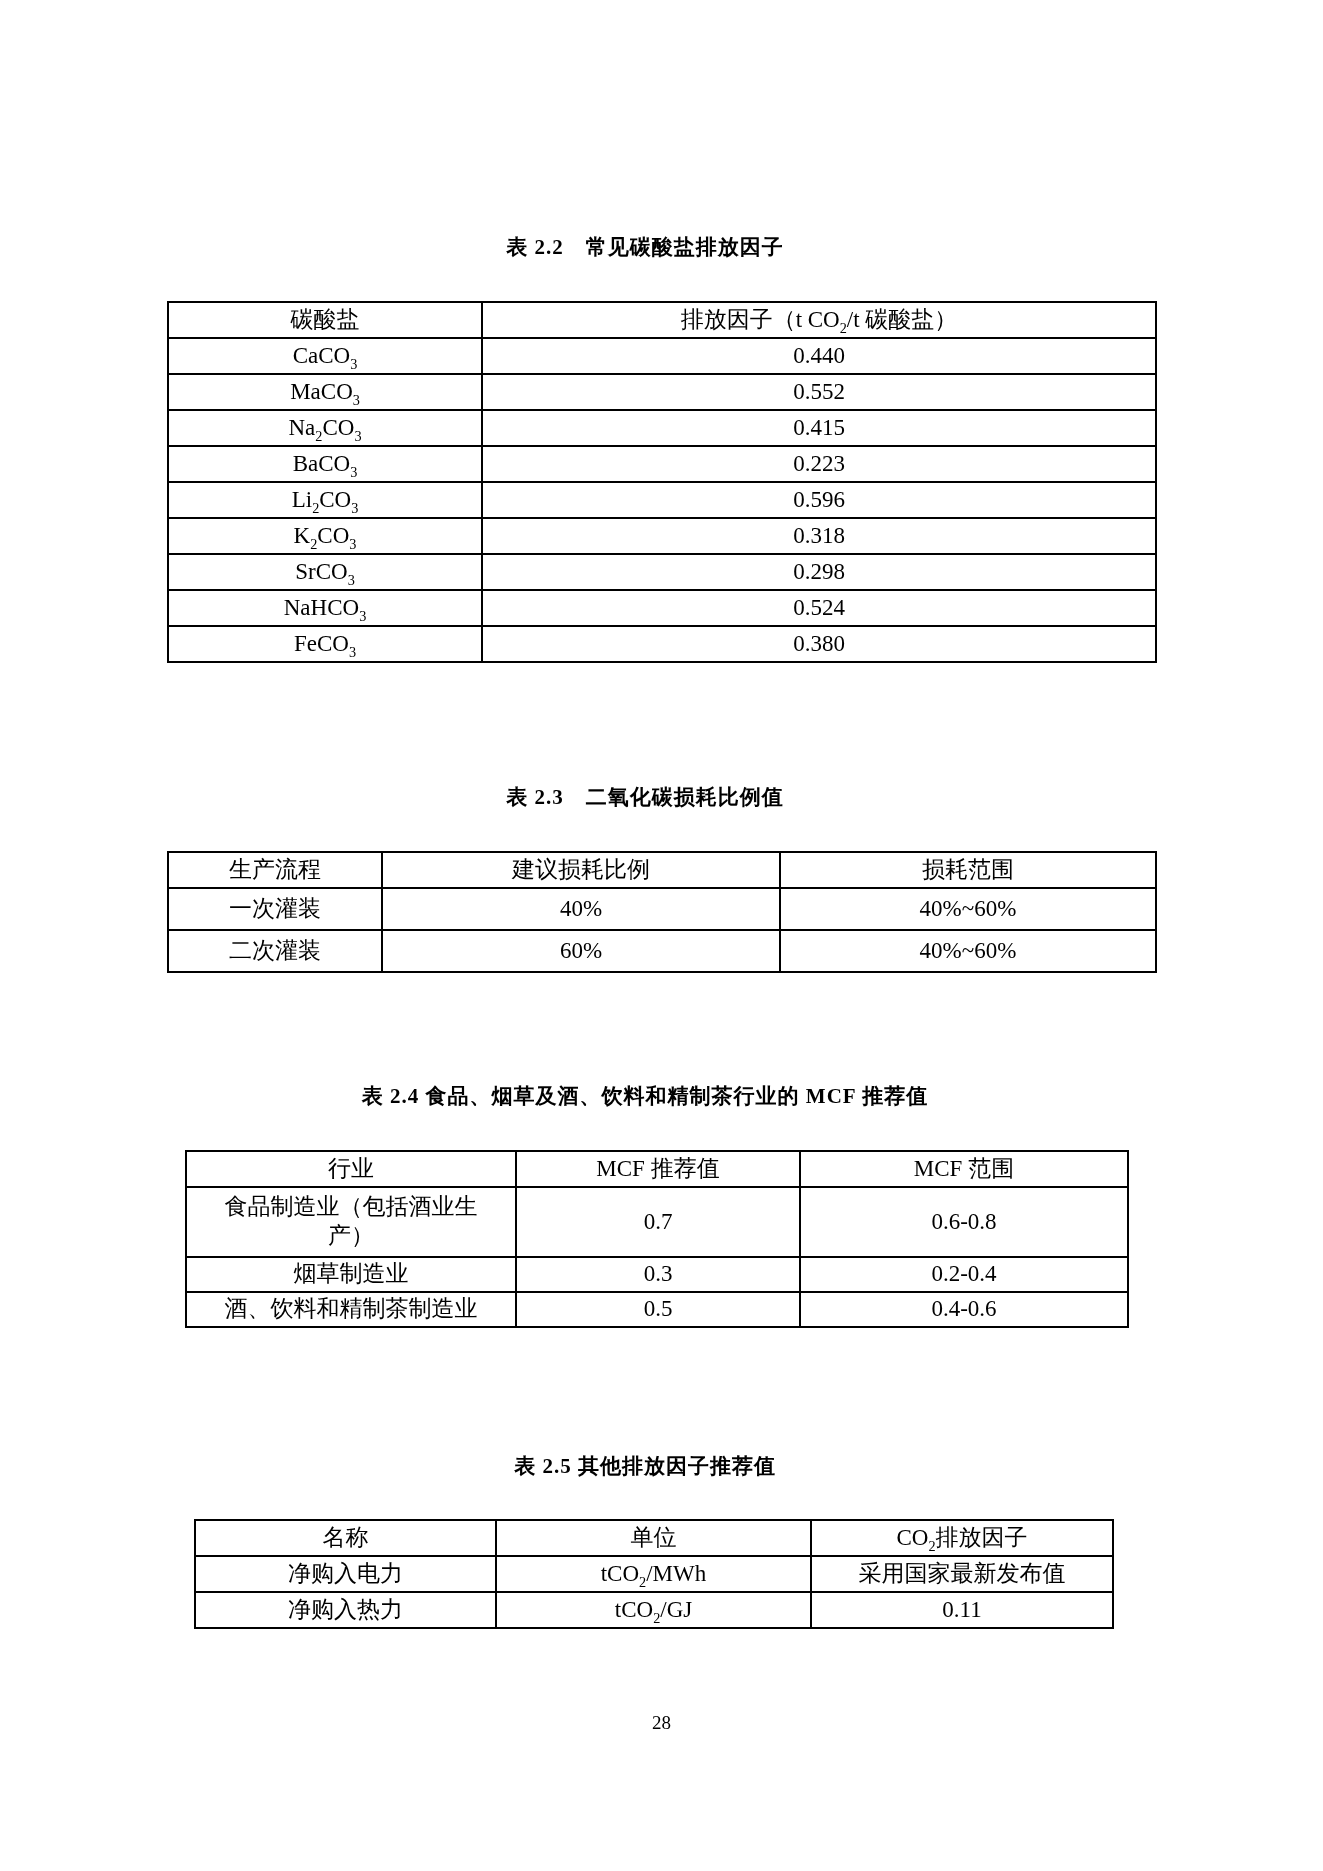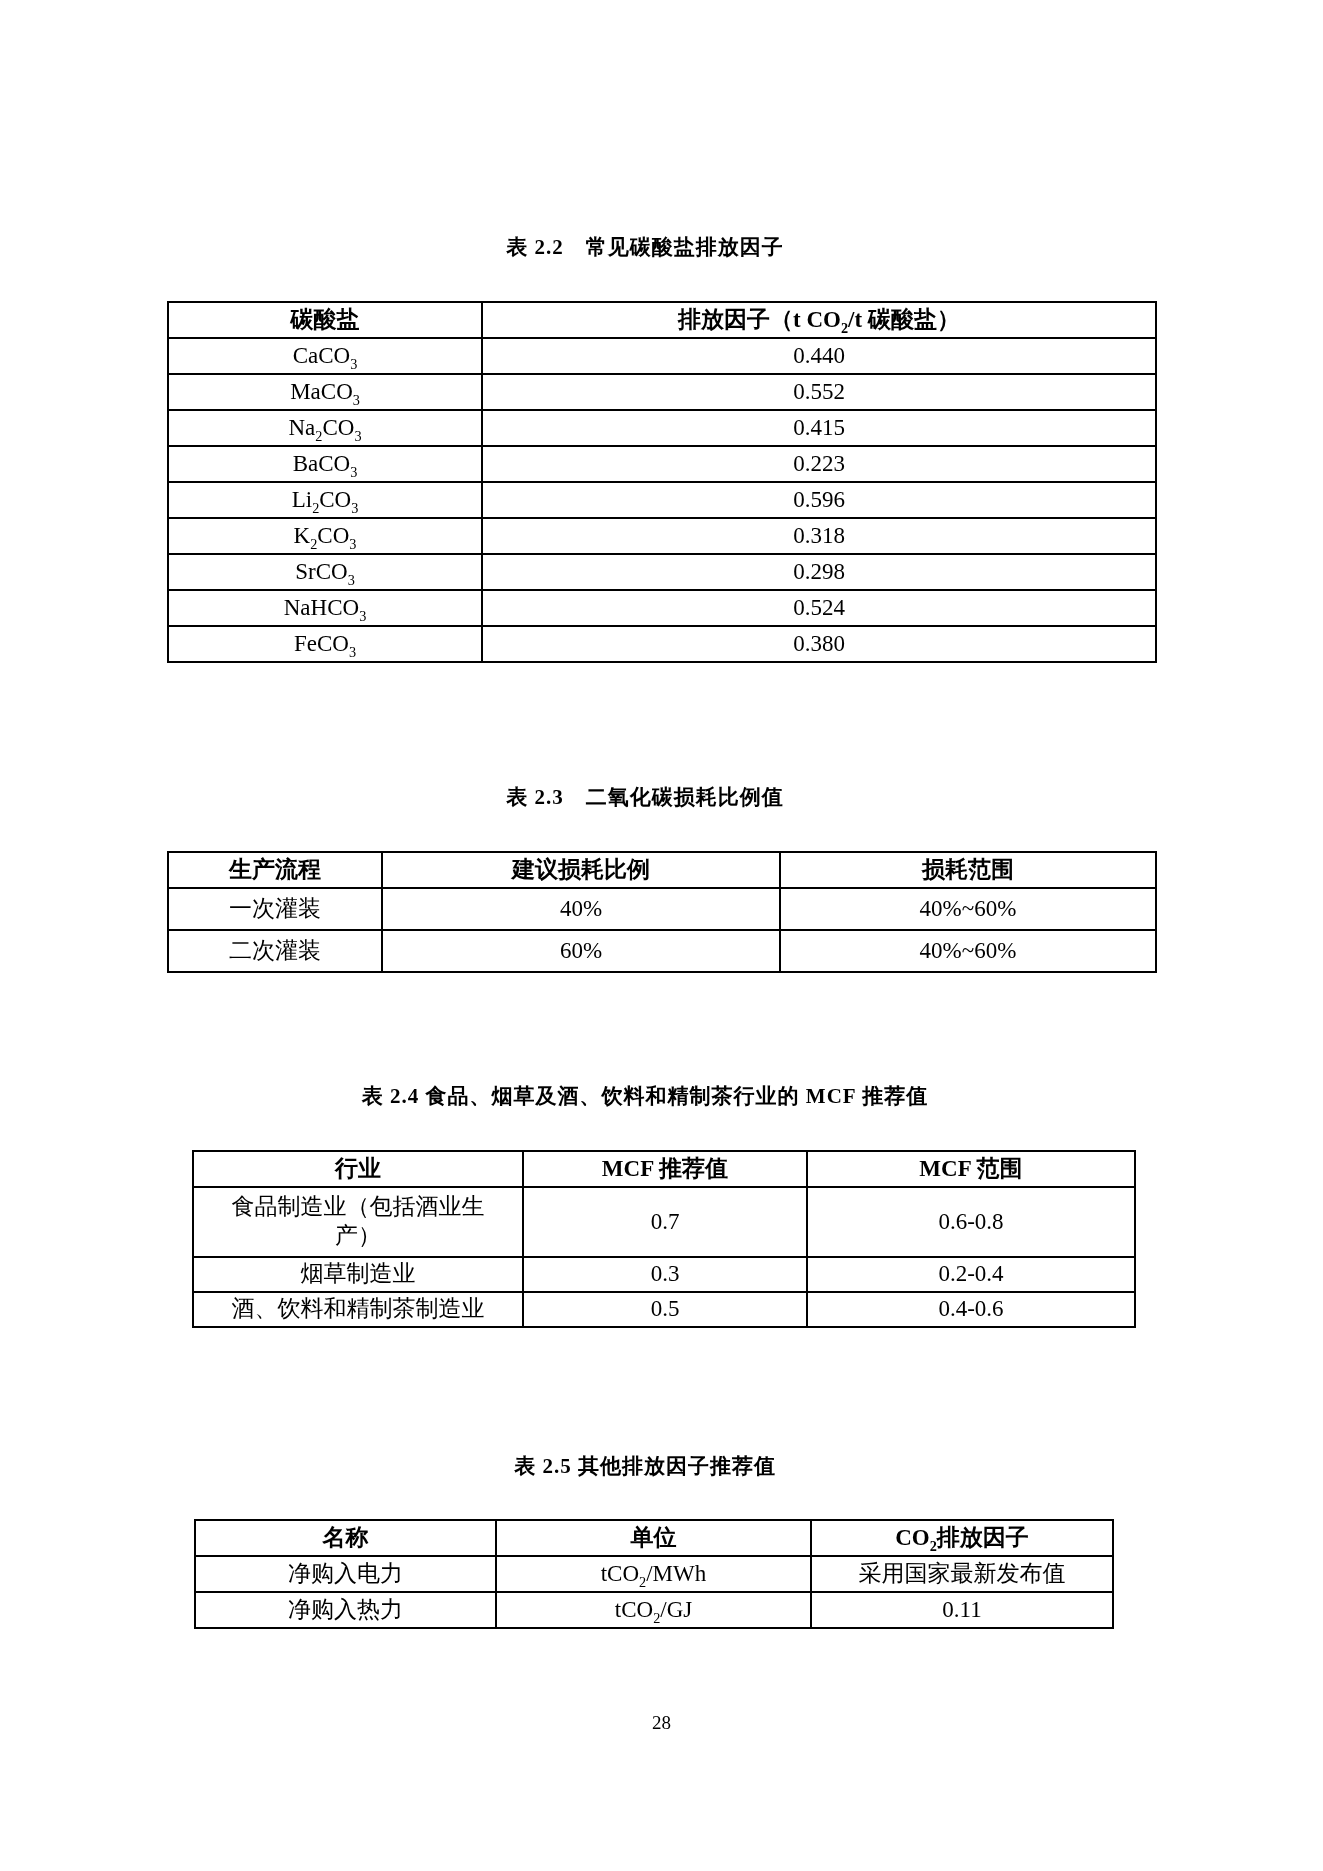--- a/index.html
+++ b/index.html
@@ -27,31 +27,31 @@
     font-size:23px;
   }
   table.doc th, table.doc td{
     border:2px solid #000;
     text-align:center;
     vertical-align:middle;
     padding:2px 6px;
     line-height:1.25;
     overflow:hidden;
   }
-  table.doc th{font-weight:bold;border-radius:10px;}
+  table.doc th{font-weight:normal;border-radius:10px;}
   sub{font-size:0.62em;line-height:0;}
   
   #t22{left:167px;top:301px;width:988px;}
   #t22 tr{height:36px;}
   
   #t23{left:167px;top:851px;width:988px;}
   #t23 tr{height:42px;}
   #t23 thead tr{height:36px;}
   
-  #t24{left:192px;top:1150px;width:942px;padding-left:15px;}
+  #t24{left:185px;top:1150px;width:942px;padding-left:15px;}
   #t24 thead tr{height:36px;}
   #t24 tbody tr{height:24px;}
   #t24 tbody tr.tall{height:70px;margin-top:12px;}
   .wrap-narrow{display:inline-block;max-width:268px;}
   
   #t25{left:194px;top:1519px;width:918px;}
   #t25 tr{height:36px;margin-top:15px;}
   #c22{top:233px;}
   #c23{top:783px;}
   #c24{top:1082px;}

